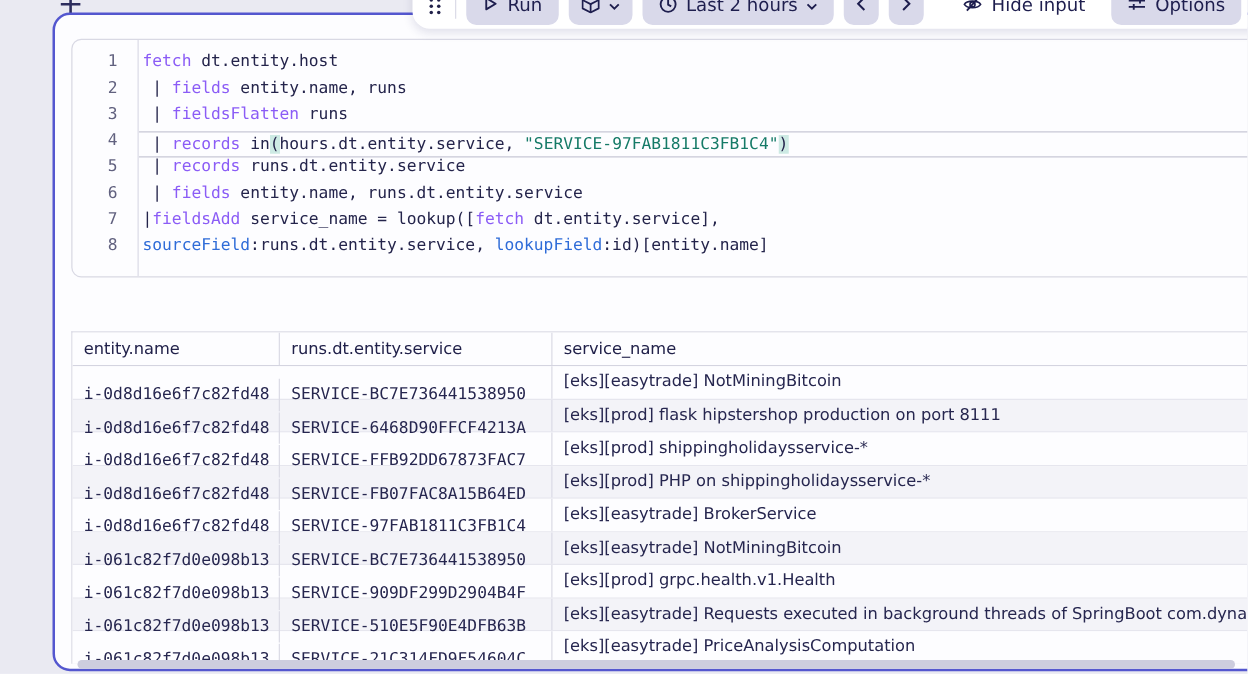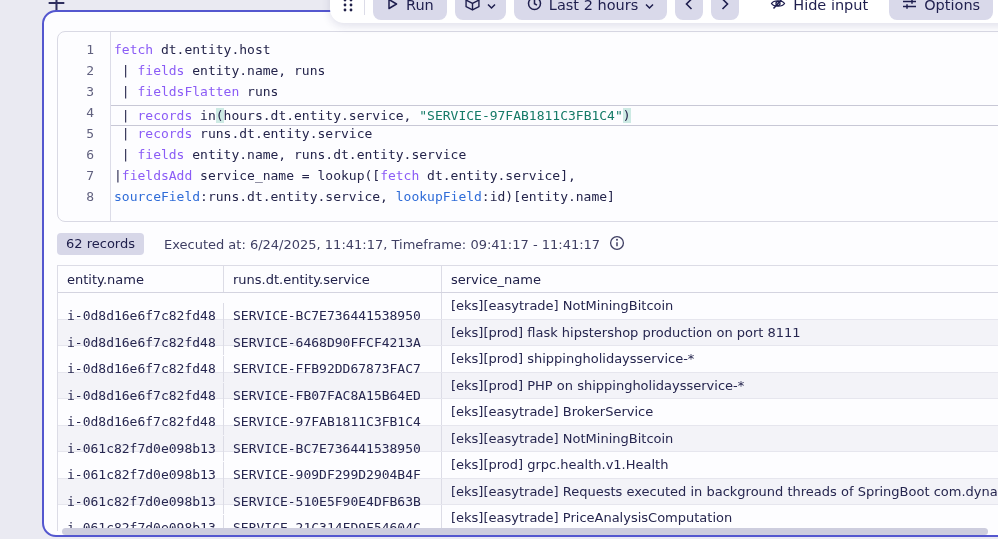--- a/index.html
+++ b/index.html
@@ -176,33 +176,20 @@
         <div class="code-line"><span> | </span><span class="tk-kw">fields</span><span> entity.name, runs</span></div>
         <div class="code-line"><span> | </span><span class="tk-kw">fieldsFlatten</span><span> runs</span></div>
         <div class="code-line active"><span> | </span><span class="tk-kw">records</span><span> in</span><span class="tk-brhl">(</span><span>hours.dt.entity.service, </span><span class="tk-str">"SERVICE-97FAB1811C3FB1C4"</span><span class="tk-brhl">)</span></div>
         <div class="code-line"><span> | </span><span class="tk-kw">records</span><span> runs.dt.entity.service</span></div>
         <div class="code-line"><span> | </span><span class="tk-kw">fields</span><span> entity.name, runs.dt.entity.service</span></div>
         <div class="code-line"><span>|</span><span class="tk-kw">fieldsAdd</span><span> service_name = lookup([</span><span class="tk-kw">fetch</span><span> dt.entity.service],</span></div>
         <div class="code-line"><span class="tk-param">sourceField</span><span>:runs.dt.entity.service, </span><span class="tk-param">lookupField</span><span>:id)[entity.name]</span></div>
       </div>
   </div>
 
-  <div class="records-row">
-    <span class="badge">62 records</span>
-    <span class="meta">
-      <span>Executed at: 6/24/2025, 11:41:17, Timeframe: 09:41:17 - 11:41:17</span>
-      <span>
-        <svg width="16" height="16" viewBox="0 0 16 16" fill="none" stroke="#3f3f63" stroke-width="1.3">
-            <circle cx="8" cy="8" r="6.4"></circle>
-            <path d="M8 7.2 V11.2" stroke-width="1.5"></path>
-            <circle cx="8" cy="4.8" r="0.4" fill="#3f3f63"></circle>
-          </svg>
-      </span>
-    </span>
-  </div>
 
   <div class="rtable" id="rtable">
       <div class="trow head">
         <div class="tcell">entity.name</div>
         <div class="tcell">runs.dt.entity.service</div>
         <div class="tcell">service_name</div>
       </div>
       <div class="trow">
         <div class="tcell mono">i-0d8d16e6f7c82fd48</div>
         <div class="tcell mono">SERVICE-BC7E736441538950</div>

